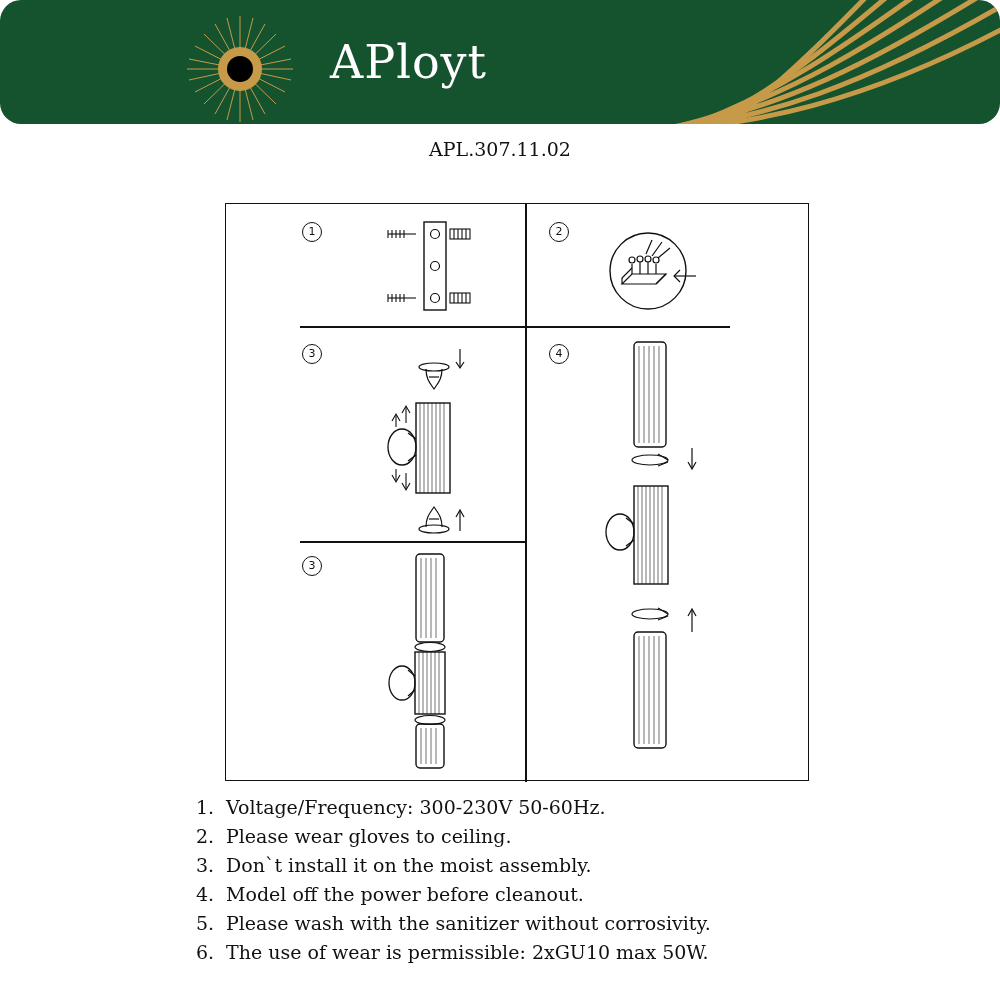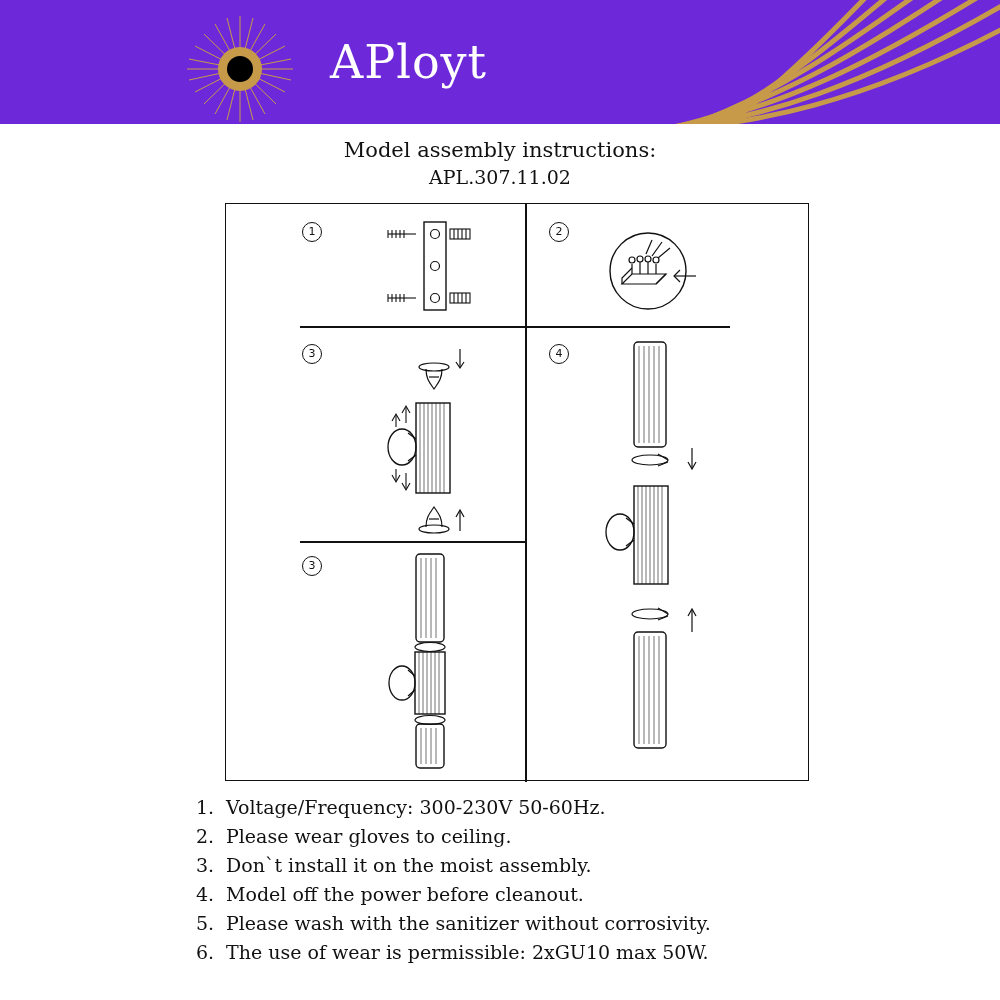--- a/index.html
+++ b/index.html
@@ -16,22 +16,23 @@
     position: relative;
   }
 
   
   .banner {
     position: absolute;
     left: 0;
     top: 0;
     width: 1000px;
     height: 124px;
-    background: #6d28d9;
+    background: #14532d;
     overflow: hidden;
+    border-radius: 21px;
   }
   .banner-logo {
     position: absolute;
     left: 330px;
     top: 34px;
     font-family: "DejaVu Serif", serif;
     font-size: 46px;
     letter-spacing: 1px;
     color: #ffffff;
     line-height: 56px;
@@ -194,21 +195,20 @@
       <path d="M56 200 C 172 164 272 80 384 2"></path>
       <path d="M76 200 C 186 148 274 56 362 -12"></path>
       <path d="M100 200 C 196 128 272 36 334 -22"></path>
     </g>
   </svg>
 
   <div class="banner-logo">APloyt</div>
 </div>
 
 <div class="title-block">
-  <div class="title-line1">Model assembly instructions:</div>
   <div class="title-line2">APL.307.11.02</div>
 </div>
 
 <div class="panel">
   <div class="v-div"></div>
   <div class="h-div-1"></div>
   <div class="h-div-2"></div>
 
   <div class="step-num s1">1</div>
   <div class="step-num s2">2</div>

